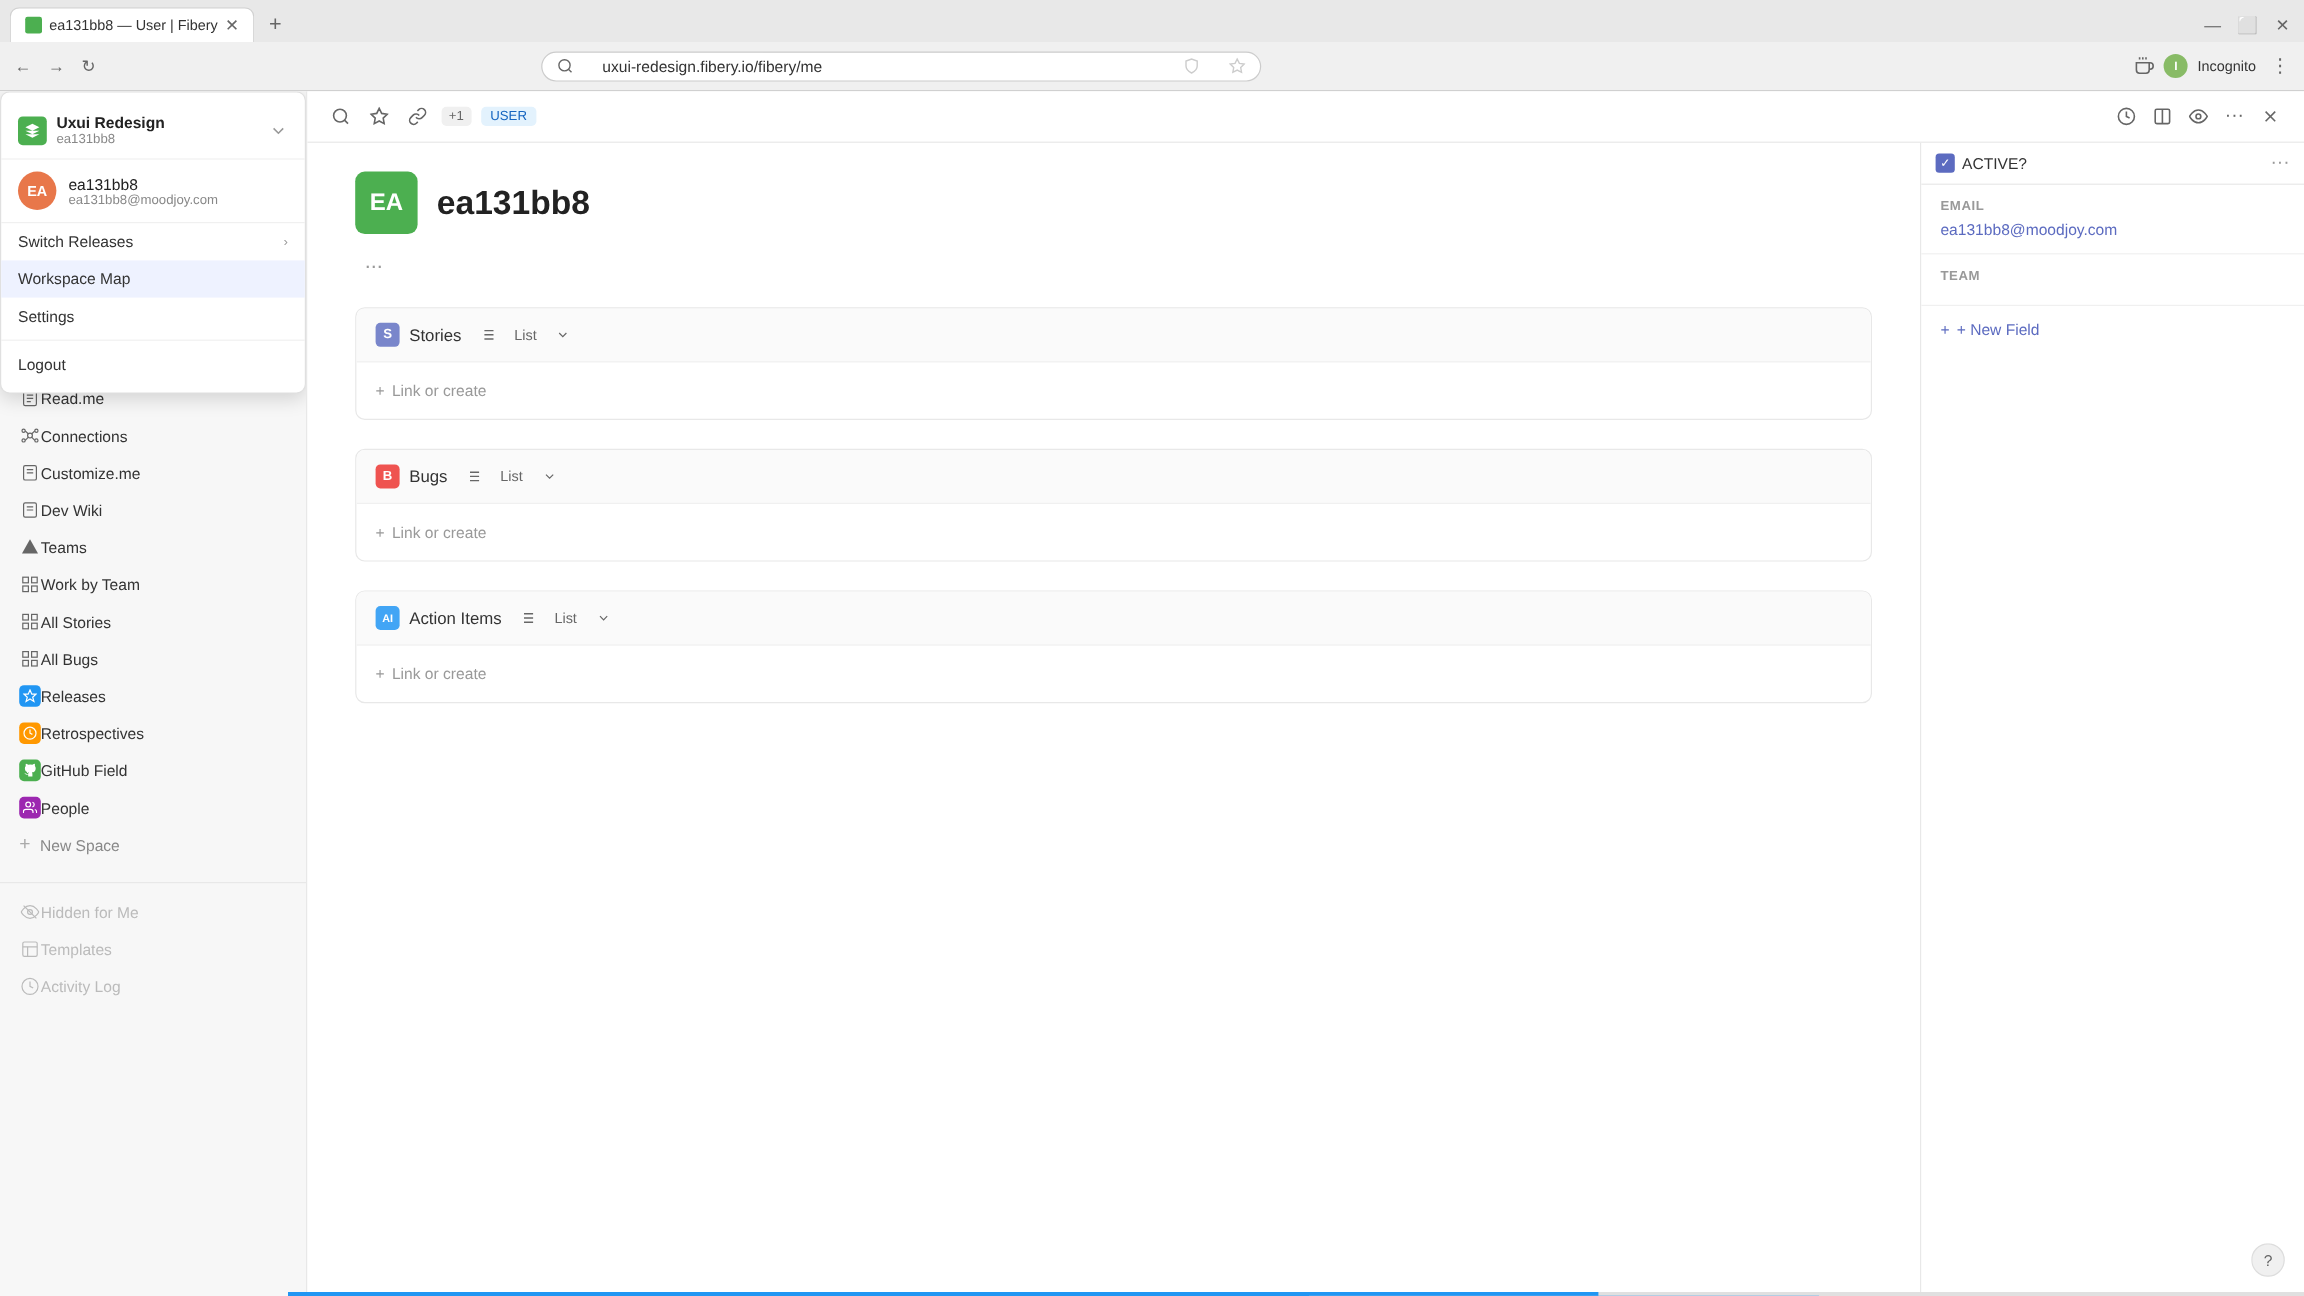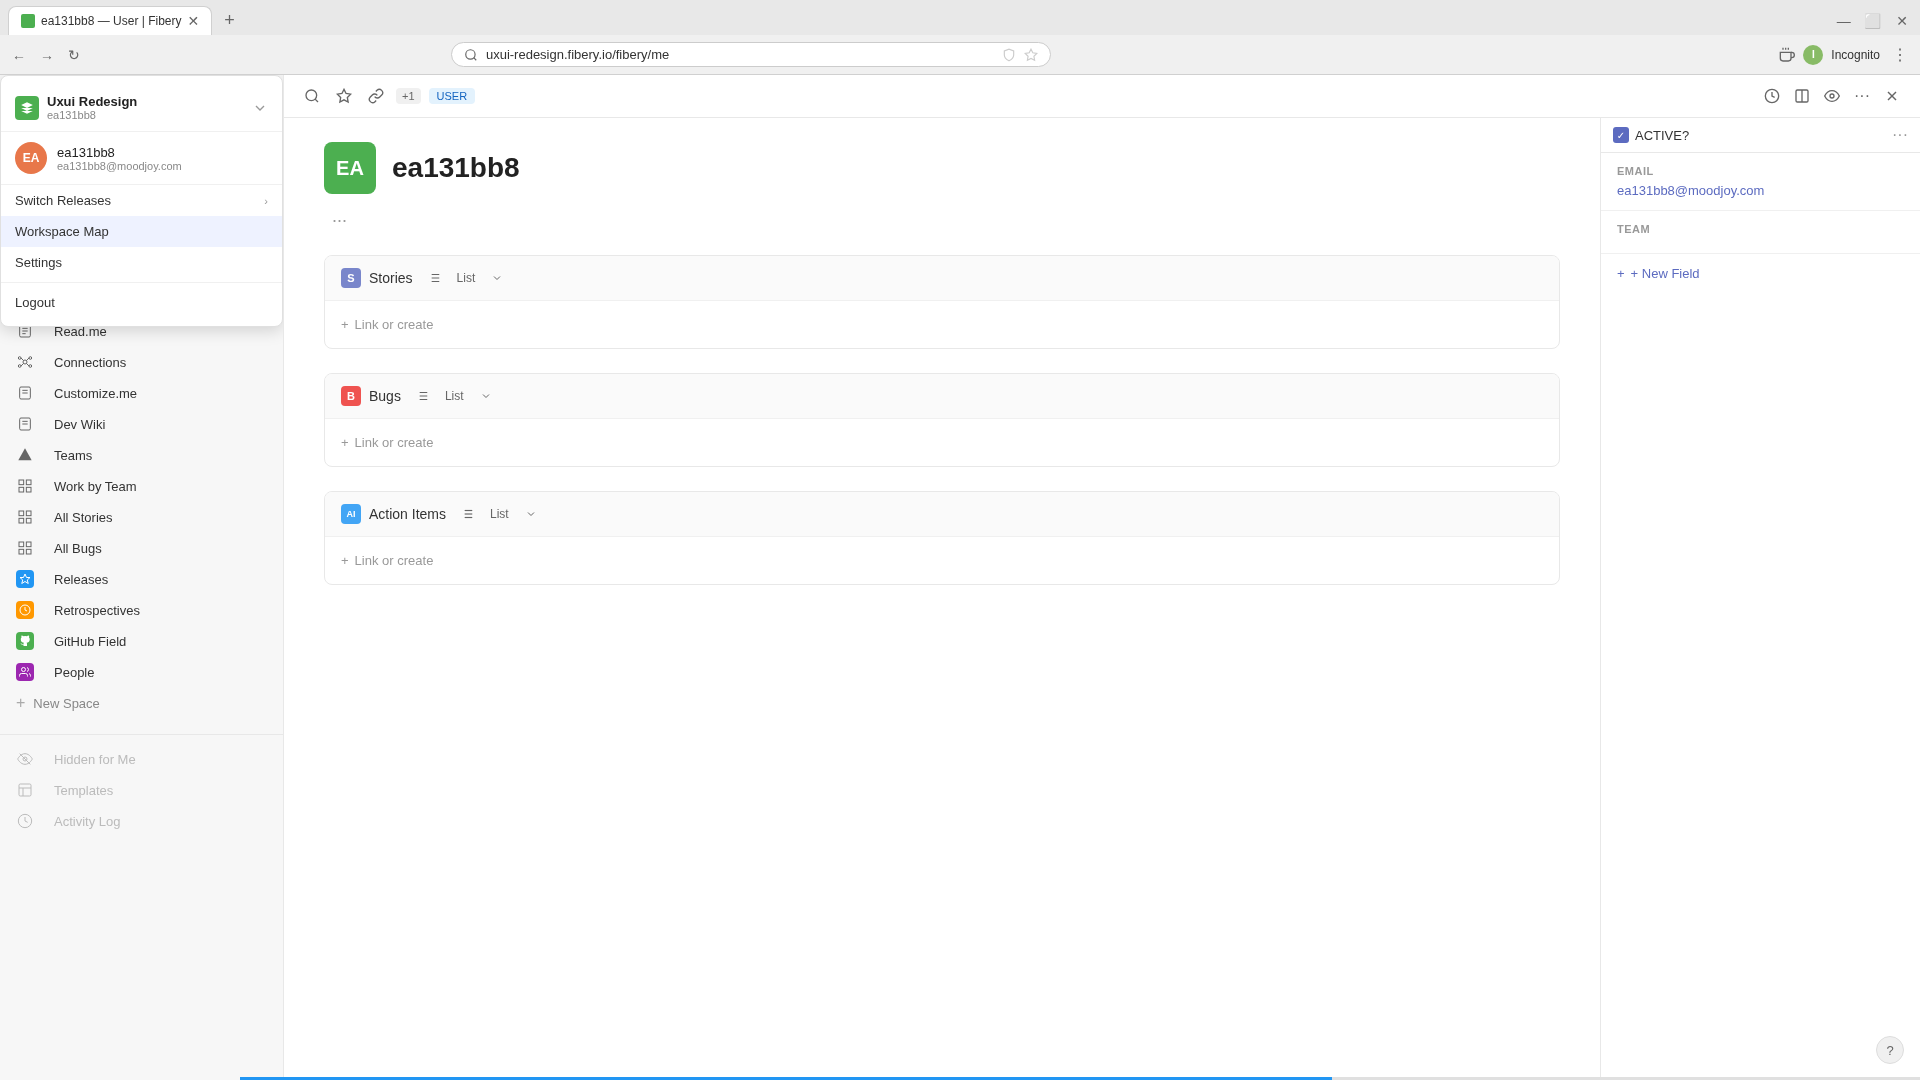--- a/index.html
+++ b/index.html
@@ -7,46 +7,46 @@
 
     
     .browser-chrome { background: #f0f0f0; border-bottom: 1px solid #d0d0d0; padding: 0; }
     .browser-tab-bar { display: flex; align-items: center; padding: 6px 8px 0; gap: 4px; background: #e8e8e8; }
     .browser-tab { display: flex; align-items: center; gap: 6px; background: #fff; border-radius: 8px 8px 0 0; padding: 6px 12px; font-size: 12px; color: #333; min-width: 180px; border: 1px solid #d0d0d0; border-bottom: none; }
     .browser-tab .favicon { width: 14px; height: 14px; background: #4caf50; border-radius: 2px; flex-shrink: 0; }
     .browser-tab .tab-close { margin-left: auto; color: #666; cursor: pointer; font-size: 14px; }
     .new-tab-btn { background: none; border: none; color: #666; font-size: 18px; cursor: pointer; padding: 4px 8px; }
     .browser-nav { display: flex; align-items: center; gap: 6px; padding: 6px 8px; background: #f0f0f0; }
     .nav-btn { background: none; border: none; color: #666; cursor: pointer; padding: 4px; font-size: 14px; border-radius: 4px; }
-    .address-bar { flex: 1; display: flex; align-items: center; background: #fff; border: 1px solid #ccc; border-radius: 20px; padding: 4px 12px; gap: 8px; font-size: 13px; color: #333; max-width: 600px; margin: 0 auto; }
+    .address-bar { flex: 1; display: flex; align-items: center; background: #fff; border: 1px solid #ccc; border-radius: 20px; padding: 4px 12px; gap: 24px; font-size: 13px; color: #333; max-width: 600px; margin: 0 auto; }
     .address-text { flex: 1; color: #333; }
     .nav-right { display: flex; align-items: center; gap: 8px; margin-left: auto; }
     .bookmarks-bar { background: #f0f0f0; padding: 4px 8px; border-top: 1px solid #e0e0e0; font-size: 12px; color: #333; display: flex; align-items: center; gap: 4px; }
 
     
     .app { display: flex; flex: 1; overflow: hidden; }
 
     
-    .sidebar { width: 284px; background: #f7f7f7; border-right: 1px solid #e8e8e8; display: flex; flex-direction: column; overflow-y: auto; flex-shrink: 0; position: relative; }
+    .sidebar { width: 256px; background: #f7f7f7; border-right: 1px solid #e8e8e8; display: flex; flex-direction: column; overflow-y: auto; flex-shrink: 0; position: relative; }
     
     
     .workspace-dropdown { position: absolute; top: 0; left: 0; width: 100%; background: #fff; border: 1px solid #e0e0e0; border-radius: 8px; box-shadow: 0 4px 16px rgba(0,0,0,0.15); z-index: 100; padding: 8px 0; }
     .dropdown-user { display: flex; align-items: center; gap: 10px; padding: 10px 14px; border-bottom: 1px solid #f0f0f0; }
     .user-avatar-small { width: 32px; height: 32px; border-radius: 50%; background: #e8774a; display: flex; align-items: center; justify-content: center; color: #fff; font-size: 12px; font-weight: 600; }
     .user-info-small { display: flex; flex-direction: column; }
     .user-name-small { font-size: 13px; font-weight: 500; color: #222; }
     .user-email-small { font-size: 11px; color: #888; }
     .dropdown-item { display: flex; align-items: center; justify-content: space-between; padding: 8px 14px; cursor: pointer; color: #333; font-size: 13px; }
     .dropdown-item-active { background: #eef2ff; color: #333; }
     .dropdown-arrow { color: #999; font-size: 11px; }
     .dropdown-divider { height: 1px; background: #f0f0f0; margin: 4px 0; }
 
     .sidebar-main { padding-top: 240px; }
     
-    .sidebar-item { display: flex; align-items: center; gap: 20px; padding: 6px 12px; cursor: pointer; color: #333; font-size: 13px; border-radius: 4px; margin: 1px 4px; }
+    .sidebar-item { display: flex; align-items: center; gap: 0; padding: 6px 12px; cursor: pointer; color: #333; font-size: 13px; border-radius: 4px; margin: 1px 4px; }
     .sidebar-icon { width: 18px; height: 18px; display: flex; align-items: center; justify-content: center; flex-shrink: 0; }
     .sidebar-icon svg { width: 16px; height: 16px; }
 
     .space-icon-green { background: #4caf50; border-radius: 4px; width: 18px; height: 18px; display: flex; align-items: center; justify-content: center; color: #fff; font-size: 10px; font-weight: 700; }
     .space-icon-blue { background: #2196f3; border-radius: 4px; width: 18px; height: 18px; display: flex; align-items: center; justify-content: center; color: #fff; font-size: 10px; }
     .space-icon-orange { background: #ff9800; border-radius: 4px; width: 18px; height: 18px; display: flex; align-items: center; justify-content: center; color: #fff; font-size: 10px; }
     .space-icon-purple { background: #9c27b0; border-radius: 4px; width: 18px; height: 18px; display: flex; align-items: center; justify-content: center; color: #fff; font-size: 10px; }
 
     .new-space-btn { display: flex; align-items: center; gap: 8px; padding: 6px 12px; cursor: pointer; color: #888; font-size: 13px; margin: 1px 4px; }
 

